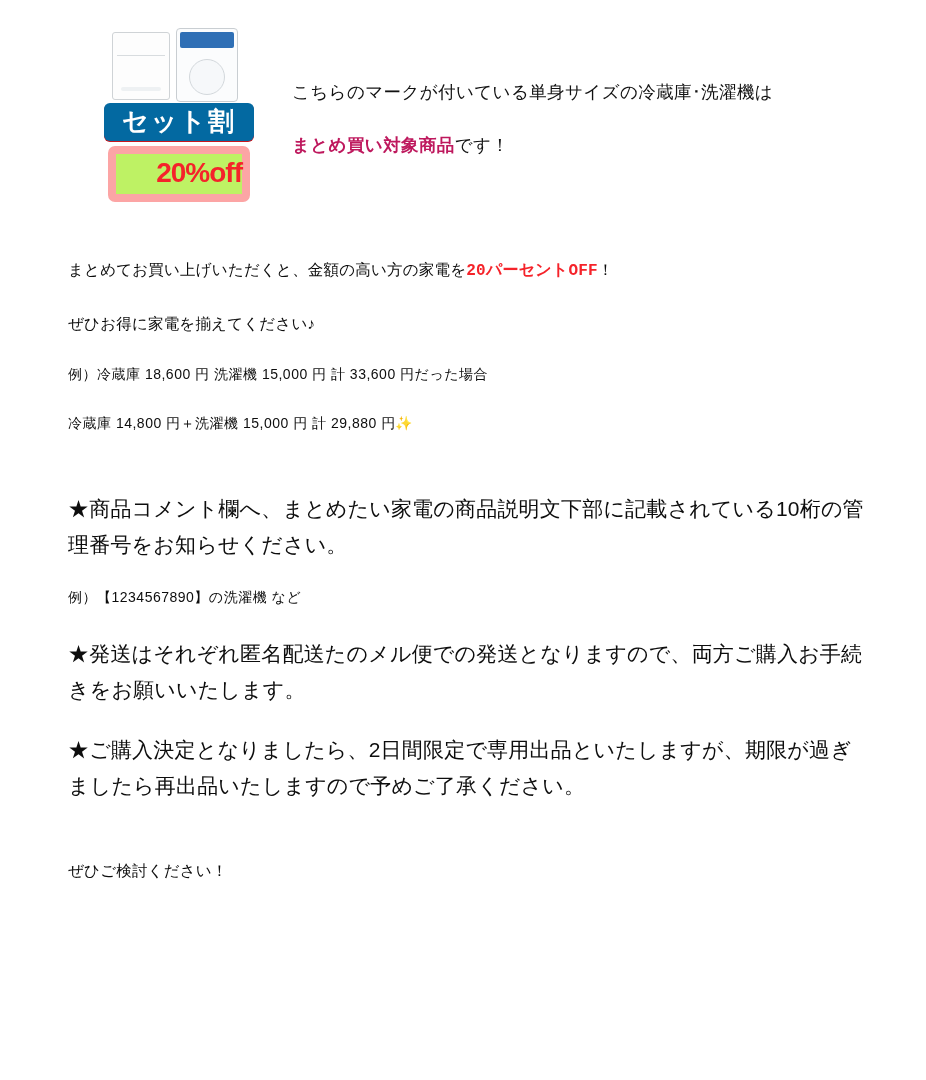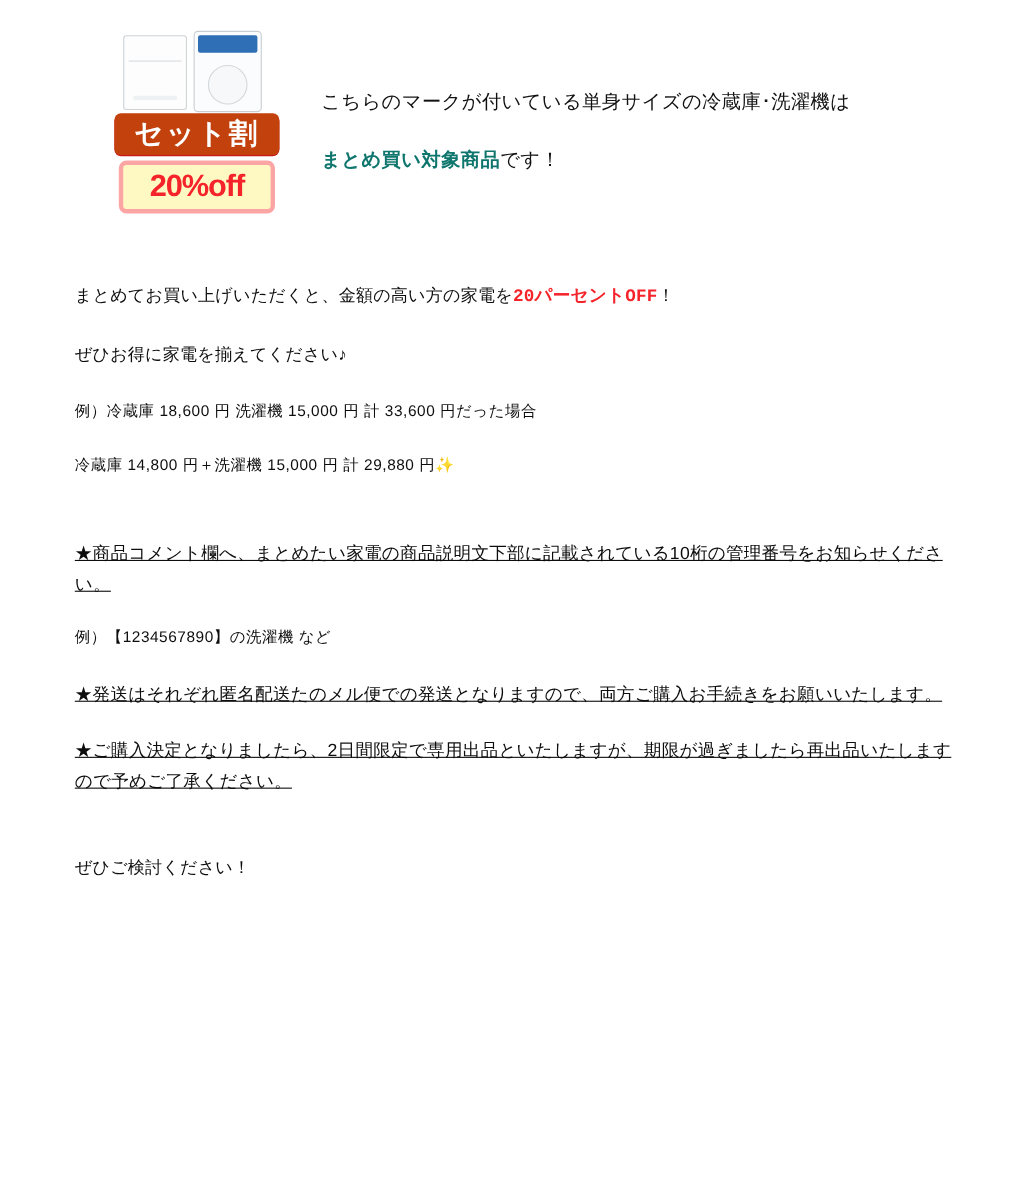--- a/index.html
+++ b/index.html
@@ -91,39 +91,39 @@
     background: #f6f8fa;
   }
 
   .badge {
     position: absolute;
     left: 104px;
     top: 103px;
     width: 150px;
   }
   .badge-top {
-    background: #c2410c;
+    background: #0369a1;
     color: #ffffff;
     text-align: center;
     font-size: 26px;
     font-weight: bold;
     letter-spacing: 2px;
     padding: 5px 0 7px;
     border-radius: 6px;
     line-height: 1;
     box-shadow: 0 1px 0 #c8171d;
   }
   .badge-bottom {
     margin: 5px auto 0;
     width: 142px;
-    background: #fef9c3;
-    border: 4px solid #fca5a5;
+    background: #bef264;
+    border: 8px solid #fca5a5;
     border-radius: 7px;
     color: #f5232a;
-    text-align: center;
+    text-align: right;
     font-size: 28px;
     font-weight: bold;
     line-height: 1;
     padding: 5px 0 7px;
     box-sizing: border-box;
     letter-spacing: -1px;
   }
 
   .header-text {
     position: absolute;
@@ -136,21 +136,21 @@
     letter-spacing: 0.4px;
     color: #111111;
     margin-bottom: 29px;
   }
   .header-line2 {
     font-size: 17.5px;
     letter-spacing: 0.4px;
     color: #111111;
   }
   .header-line2 .em {
-    color: #0f766e;
+    color: #be185d;
     font-weight: bold;
   }
 
   
   .body-copy {
     position: absolute;
     left: 68px;
     top: 258px;
     width: 800px;
   }
@@ -174,21 +174,21 @@
     line-height: 1.72;
   }
   .p .red-bold {
     color: #f5232a;
     font-weight: bold;
     font-size: 16px;
     font-family: Liberation Mono, monospace;
   }
   .gap-lg { height: 30px; }
   .sparkle { color: #f0c419; }
-  .star { font-size: 16px; text-decoration: underline; }
+  .star { font-size: 21px; }
 </style>
 </head>
 <body>
 
 <div class="header">
 
   <div class="appliance-art">
     <div class="fridge"></div>
     <div class="washer">
       <div class="lid"></div>

